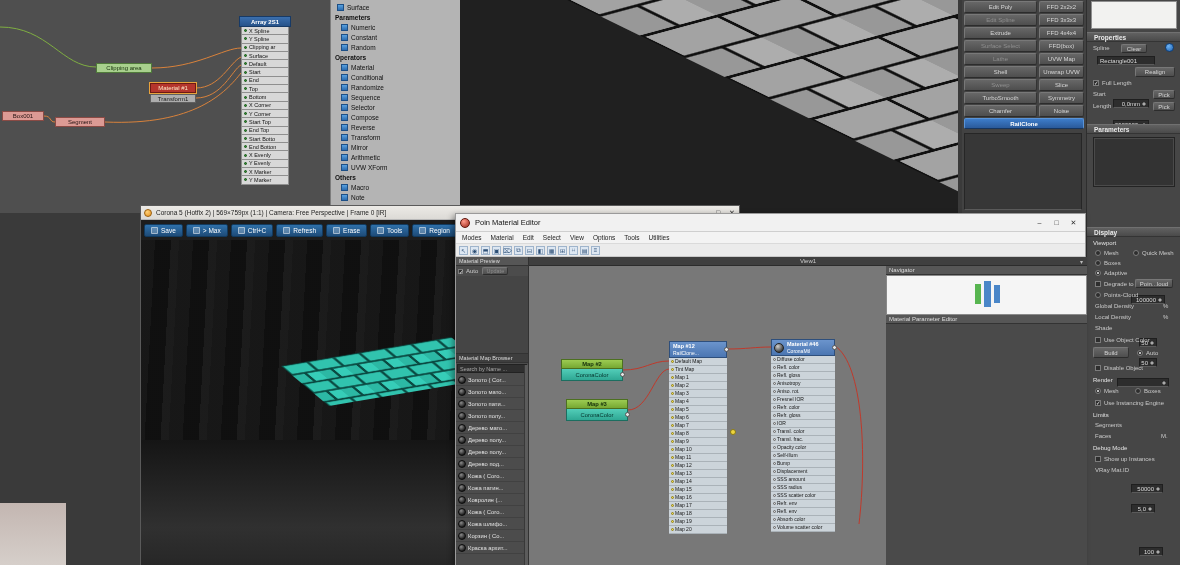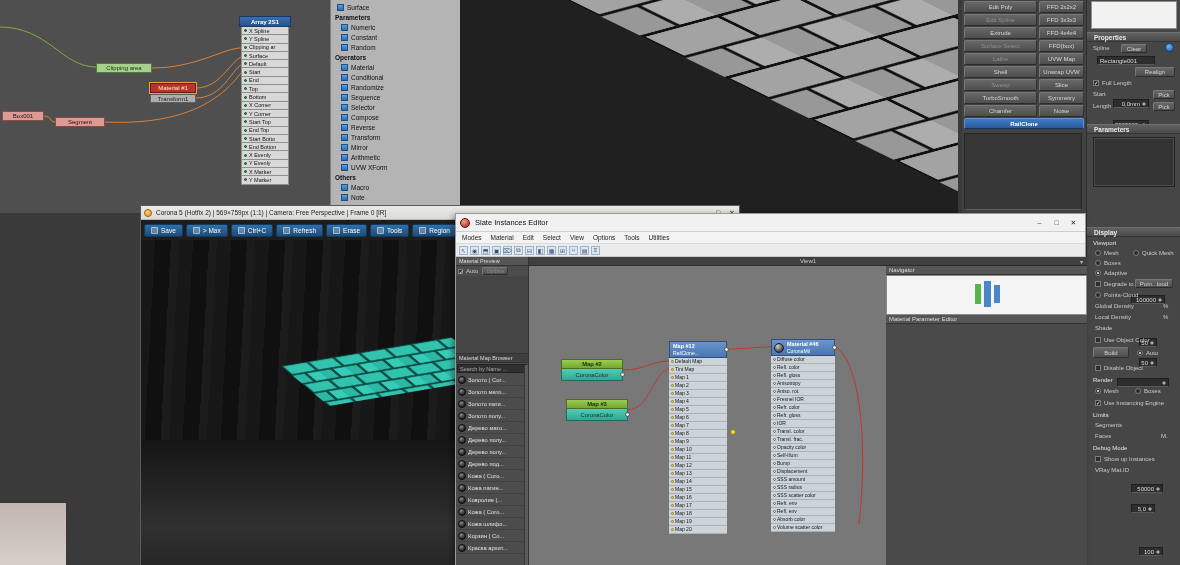--- a/index.html
+++ b/index.html
@@ -541,21 +541,21 @@
       <g transform="matrix(1,-0.17,0.6,0.5,20,50)">
         <rect width="170" height="80" fill="url(#tp)"></rect>
       </g>
     </svg>
   </div>
 </div>
 
 <div class="a" style="left:455px;top:213px;width:631px;height:352px;border:1px solid #9a9a9a;z-index:20;background:#4c4c4c;box-shadow:-2px 2px 6px rgba(0,0,0,.4)">
   <div class="a f" style="left:0;top:0;width:629px;height:18px;background:#f1f1f1;border-bottom:1px solid #cfcfcf">
     <div style="width:10px;height:10px;border-radius:50%;background:radial-gradient(circle at 35% 30%,#ff9a8a,#9a2618);border:1px solid #5e150c;margin:0 5px 0 4px;flex:none"></div>
-    <span style="font-size:7.5px;color:#111;white-space:nowrap">Slate Instances Editor</span>
+    <span style="font-size:7.5px;color:#111;white-space:nowrap">Poin Material Editor</span>
     <div style="margin-left:auto;display:flex;margin-right:3px">
       <div class="wc" style="width:17px">–</div>
       <div class="wc" style="width:17px">□</div>
       <div class="wc" style="width:17px">✕</div>
     </div>
   </div>
   <div class="a f" style="left:0;top:18px;width:629px;height:12px;background:#f3f3f3;border-bottom:1px solid #dadada;gap:9px;padding-left:6px">
 
   <span class="menu-item">Modes</span>
       <span class="menu-item">Material</span>

